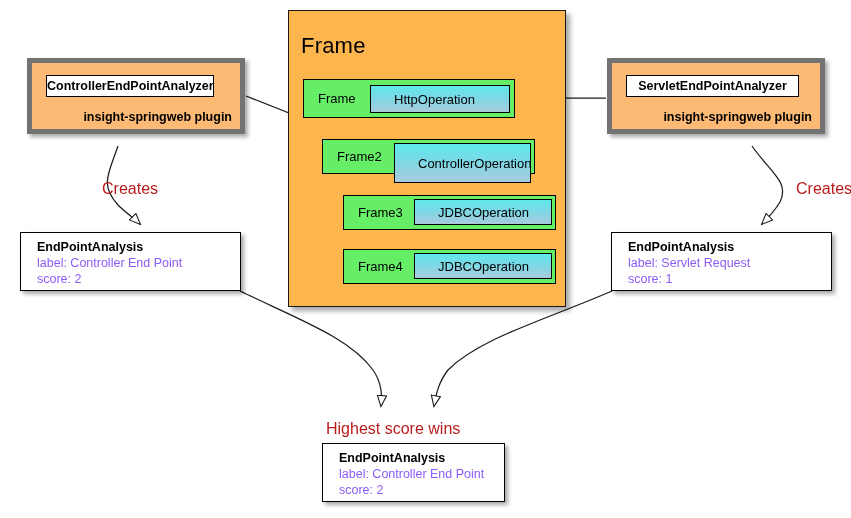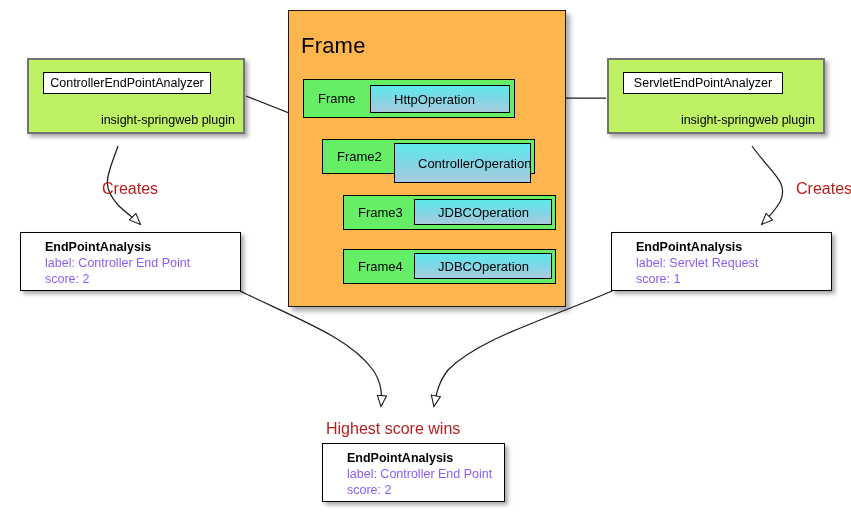--- a/index.html
+++ b/index.html
@@ -30,22 +30,23 @@
   
   .box {
     position: absolute;
     box-sizing: border-box;
     border: 1px solid #000000;
     box-shadow: 3px 3px 4px rgba(0,0,0,0.34);
   }
 
   
   .plugin-box {
-    background: #bef264;
-    border: 2px solid #737373;
+    background: #fdba74;
+    border: 5px solid #737373;
+    font-weight: bold;
   }
   .plugin-title {
     position: absolute;
     box-sizing: border-box;
     background: #ffffff;
     border: 1px solid #000000;
     font-size: 12.5px;
     color: #000000;
     line-height: 20px;
     text-align: center;
@@ -106,21 +107,21 @@
     color: #000000;
     display: flex;
     align-items: center;
     padding-left: 23px;
     white-space: nowrap;
   }
 
   
   .analysis-box {
     background: #ffffff;
-    padding: 6px 8px 6px 24px;
+    padding: 6px 8px 6px 16px;
     box-sizing: border-box;
   }
   .analysis-title {
     font-size: 12.5px;
     font-weight: bold;
     color: #000000;
     line-height: 16px;
     white-space: nowrap;
   }
   .analysis-line {
@@ -189,21 +190,21 @@
     <span class="frame-label">Frame4</span>
   </div>
   <div class="operation-box" style="left:414px; top:253px; width:138px; height:26px;">JDBCOperation</div>
 
   <div class="box plugin-box" style="left:27px; top:58px; width:218px; height:76px;">
     <div class="plugin-title" style="left:14px; top:12px; width:168px; height:22px;">ControllerEndPointAnalyzer</div>
     <div class="plugin-caption">insight-springweb plugin</div>
   </div>
 
   <div class="box plugin-box" style="left:607px; top:58px; width:218px; height:76px;">
-    <div class="plugin-title" style="left:14px; top:12px; width:160px; height:22px;">ServletEndPointAnalyzer</div>
+    <div class="plugin-title" style="left:14px; top:12px; width:173px; height:22px;">ServletEndPointAnalyzer</div>
     <div class="plugin-caption">insight-springweb plugin</div>
   </div>
 
   <div class="edge-label" style="left:102px; top:180px;">Creates</div>
   <div class="edge-label" style="left:796px; top:180px;">Creates</div>
 
   <div class="box analysis-box" style="left:20px; top:232px; width:221px; height:59px;">
     <div class="analysis-title">EndPointAnalysis</div>
     <div class="analysis-line">label: Controller End Point</div>
     <div class="analysis-line">score: 2</div>

